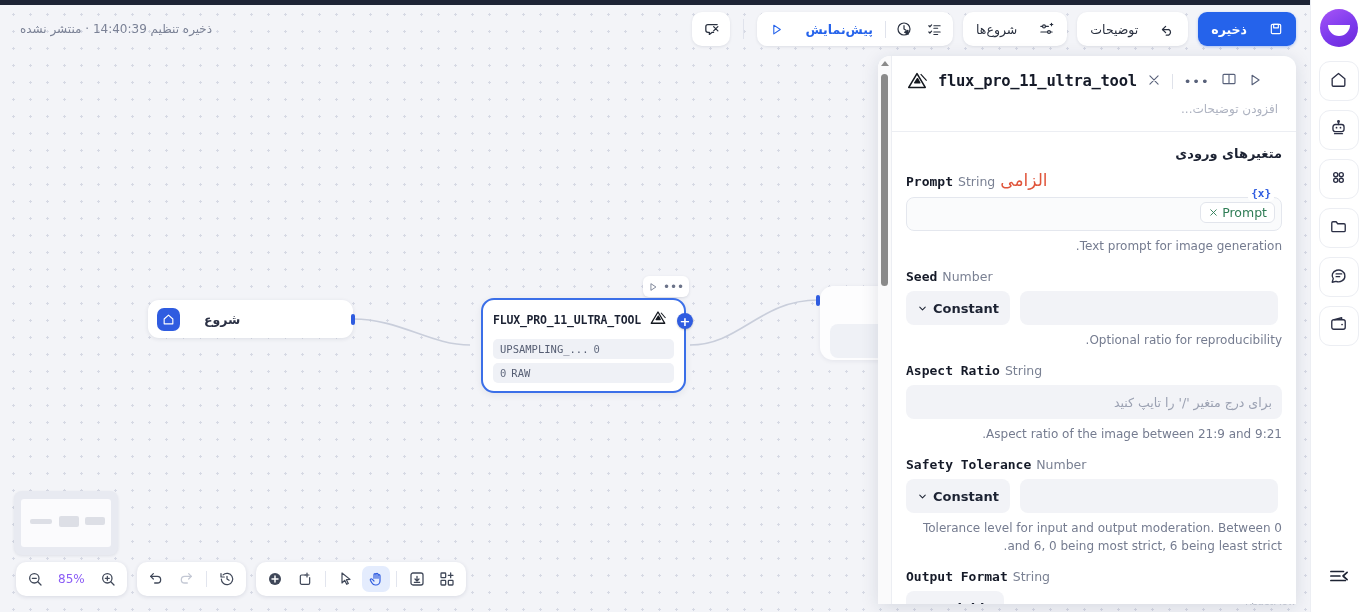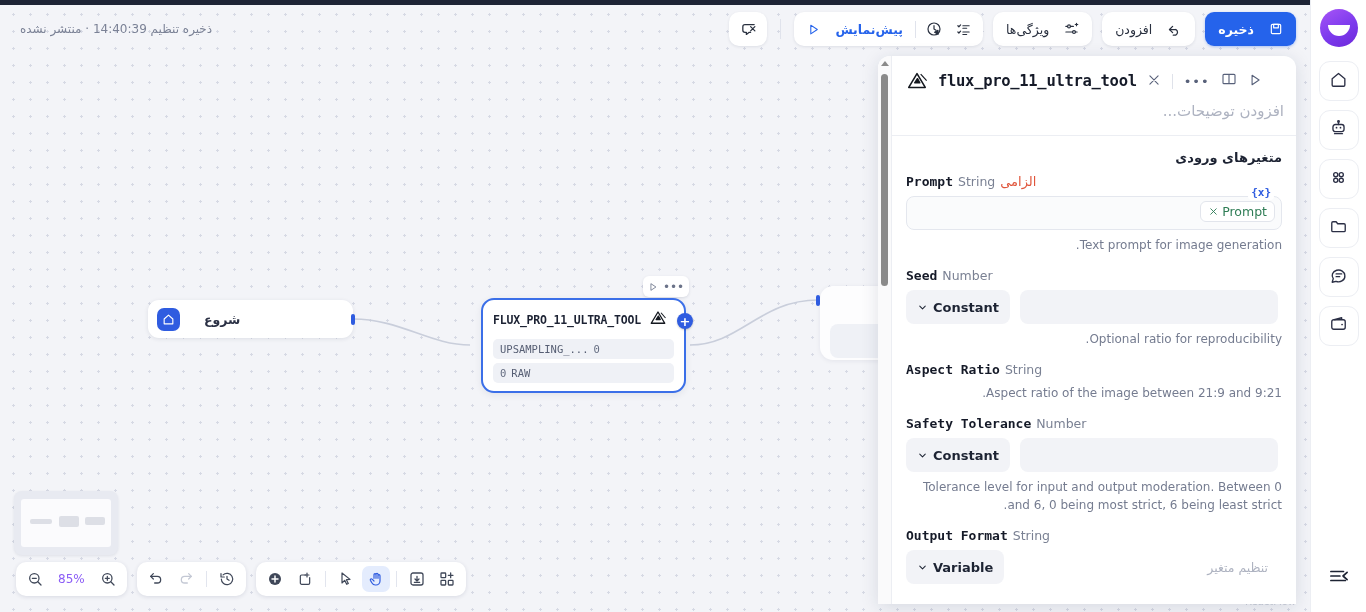--- a/index.html
+++ b/index.html
@@ -31,21 +31,21 @@
     display: flex; align-items: center; gap: 10px;
     padding: 0 14px; z-index: 30;
   }
   .tb-group {
     display: flex; align-items: center;
     background: #ffffff; border-radius: 10px;
     box-shadow: 0 1px 3px rgba(25,35,70,.10);
     height: 34px; padding: 0 4px;
   }
   .tb-btn {
-    display: flex; align-items: center; gap: 15px;
+    display: flex; align-items: center; gap: 22px;
     height: 28px; padding: 0 9px; border-radius: 8px;
     font-size: 12.5px; color: #29303f; cursor: pointer;
     white-space: nowrap;
   }
   .tb-btn.primary {
     background: #2563eb; color: #fff; font-weight: 600;
     height: 34px; padding: 0 13px; border-radius: 9px;
     box-shadow: 0 1px 3px rgba(37,99,235,.35);
   }
   .tb-btn.link { color: #2563eb; font-weight: 600; }
@@ -196,35 +196,35 @@
     font-family: "DejaVu Sans Mono", "Liberation Mono", monospace;
     font-size: 15.5px; font-weight: 700; color: #151a28;
     direction: ltr; letter-spacing: -.3px;
   }
   .panel-head-icons {
     margin-right: auto; display: flex; align-items: center;
     gap: 11px; color: #58617a; flex-direction: row-reverse;
   }
   .ph-sep { width: 1px; height: 15px; background: #dfe2ea; }
   .panel-desc {
-    padding: 4px 12px 15px 14px; font-size: 15px; color: #aeb3c1;
+    padding: 4px 18px 15px 14px; font-size: 12px; color: #aeb3c1;
   }
   .panel-div { height: 1px; background: #eceef3; }
   .panel-content { padding: 14px 14px 10px 14px; }
 
   .sec-title {
     font-size: 13px; font-weight: 700; color: #1d2333;
     text-align: right; margin-bottom: 9px;
   }
   .field { margin-bottom: 14px; }
   .field-label {
     display: flex; align-items: baseline; justify-content: flex-start;
     gap: 5px; margin-bottom: 7px; flex-direction: row;
   }
-  .fl-req { font-size: 13px; color: #e0553b; }
+  .fl-req { font-size: 17px; color: #e0553b; }
   .fl-type { font-size: 12.5px; color: #7a8193; }
   .fl-name {
     font-family: "DejaVu Sans Mono", "Liberation Mono", monospace;
     font-size: 13px; font-weight: 700; color: #151a28; direction: ltr;
   }
   .field-label-inner {
     margin-right: auto; display: flex; align-items: baseline;
     gap: 5px; flex-direction: row-reverse;
   }
 
@@ -390,36 +390,36 @@
 
     <div class="tb-group">
       <div class="tb-btn">
         <span class="ic">
           <svg width="15" height="15" viewBox="0 0 24 24" fill="none" stroke="#29303f" stroke-width="2" stroke-linecap="round" stroke-linejoin="round">
             <path d="M9 7 L4 12 L9 17"></path>
               <path d="M4 12 H14 a6 6 0 0 1 0 0"></path>
               <path d="M14 12 a5 5 0 0 1 0 9 H10"></path>
           </svg>
         </span>
-        <span>افزودن</span>
+        <span>توضیحات</span>
       </div>
     </div>
 
     <div class="tb-group">
       <div class="tb-btn">
         <span class="ic">
           <svg width="15" height="15" viewBox="0 0 24 24" fill="none" stroke="#29303f" stroke-width="1.9" stroke-linecap="round">
             <circle cx="8" cy="7" r="2.3"></circle>
               <circle cx="16" cy="16" r="2.3"></circle>
             <path d="M3 7 H5.7M10.3 7 H15"></path>
               <path d="M3 16 H13.7M18.3 16 H21"></path>
             <path d="M18 4 H22M20 2 V6"></path>
           </svg>
         </span>
-        <span>ویژگی‌ها</span>
+        <span>شروع‌ها</span>
       </div>
     </div>
 
     <div class="tb-group">
       <div class="tb-btn tb-icononly">
         <span class="ic">
           <svg width="15" height="15" viewBox="0 0 24 24" fill="none" stroke="#29303f" stroke-width="1.9" stroke-linecap="round" stroke-linejoin="round">
             <path d="M3 6 L4.6 7.6 L7.4 4.6"></path>
               <path d="M3 16 L4.6 17.6 L7.4 14.6"></path>
             <path d="M11 6 H21"></path>
@@ -633,20 +633,23 @@
           <div class="help">Optional ratio for reproducibility.</div>
         </div>
 
         <div class="field">
           <div class="field-label">
             <span class="field-label-inner">
               <span class="fl-name">Aspect Ratio</span>
               <span class="fl-type">String</span>
             </span>
           </div>
+          <div class="input-box">
+            <span class="input-ph">برای درج متغیر '/' را تایپ کنید</span>
+          </div>
           <div class="help">Aspect ratio of the image between 21:9 and 9:21.</div>
         </div>
 
         <div class="field">
           <div class="field-label">
             <span class="field-label-inner">
               <span class="fl-name">Safety Tolerance</span>
               <span class="fl-type">Number</span>
             </span>
           </div>

